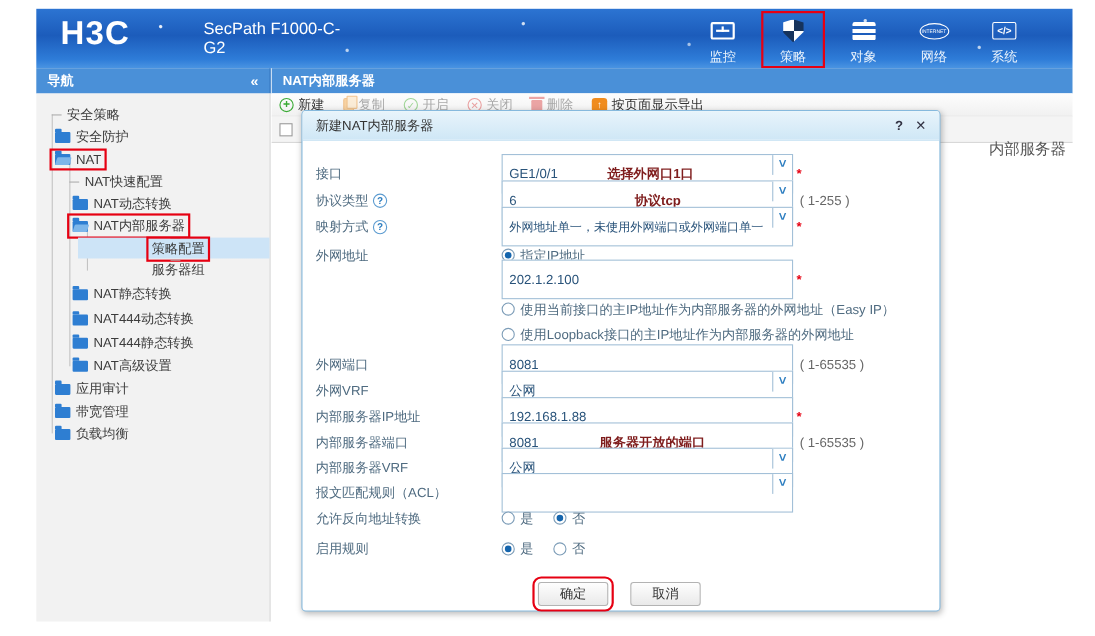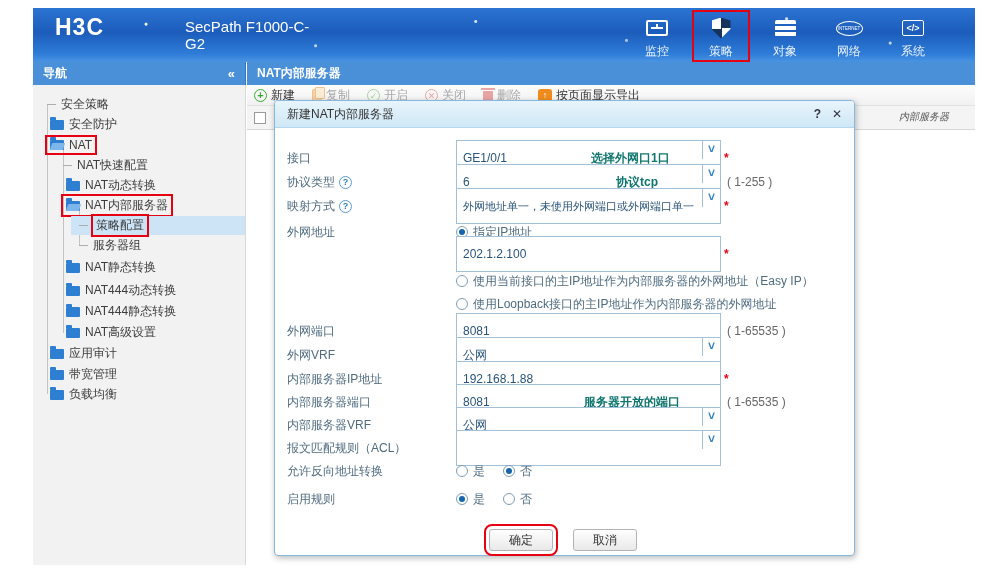--- a/index.html
+++ b/index.html
@@ -11,21 +11,21 @@
     position:absolute; left:33px; top:8px; width:942px; height:54px;
     background-image:
       radial-gradient(circle at 12% 30%, rgba(255,255,255,.9) 0 1px, rgba(255,255,255,0) 2px),
       radial-gradient(circle at 30% 70%, rgba(255,255,255,.7) 0 1px, rgba(255,255,255,0) 2px),
       radial-gradient(circle at 47% 25%, rgba(255,255,255,.8) 0 1px, rgba(255,255,255,0) 2px),
       radial-gradient(circle at 63% 60%, rgba(255,255,255,.6) 0 1px, rgba(255,255,255,0) 2px),
       radial-gradient(circle at 80% 20%, rgba(255,255,255,.8) 0 1px, rgba(255,255,255,0) 2px),
       radial-gradient(circle at 91% 65%, rgba(255,255,255,.7) 0 1px, rgba(255,255,255,0) 2px),
       linear-gradient(180deg,#2c74d2 0%, #1c5cbb 45%, #2e7cd8 85%, #4a94e2 100%);
   }
-  .logo { position:absolute; left:22px; top:6px; color:#fff; font-size:23px; font-weight:bold; letter-spacing:1px; }
+  .logo { position:absolute; left:22px; top:6px; color:#fff; font-size:30px; font-weight:bold; letter-spacing:1px; }
   .product { position:absolute; left:152px; top:10px; width:138px; color:#fff; font-size:15px; line-height:17px; }
 
   .nav { position:absolute; right:35px; top:4px; display:flex; gap:10px; }
   .nav-item { width:54px; height:48px; display:flex; flex-direction:column; align-items:center; justify-content:flex-end; gap:3px; cursor:pointer; }
   .nav-item .cap { color:#eaf3fc; font-size:12px; }
   .nav-item.ann { outline:2px solid #e60012; }
   .ni { height:24px; display:flex; align-items:center; justify-content:center; }
   .ic-gauge { width:19px; height:19px; border:2px solid #fff; border-radius:50%; position:relative; }
   .ic-gauge::after { content:""; position:absolute; left:7px; top:2px; width:2px; height:7px; background:#fff; transform:rotate(38deg); }
   .ic-monitor { width:22px; height:16px; border:2px solid #fff; border-radius:2px; position:relative; }
@@ -50,60 +50,60 @@
   .vline { position:absolute; width:1px; background:#c3c3c3; }
   .t-item { position:absolute; left:0; height:19px; display:flex; align-items:center; font-size:12px; color:#3c3c3c; cursor:pointer; white-space:nowrap; width:100%; }
   .t-item .grp { display:inline-flex; align-items:center; gap:5px; padding:1px 3px; }
   .t-item .grp.ann { outline:2px solid #e60012; }
   .t-item .lbl.ann { outline:2px solid #e60012; padding:1px 3px; }
   .t-item.sel { background:linear-gradient(to right, rgba(0,0,0,0) 0 38px, #cde4f7 38px); }
   .dash { width:9px; border-top:1px solid #adadad; margin-right:5px; }
   .folder { position:relative; width:14px; height:10px; background:#2e7ed2; border-radius:1px; flex:0 0 auto; }
   .folder::before { content:""; position:absolute; top:-3px; left:0; width:6px; height:3px; background:#2e7ed2; border-radius:1px 1px 0 0; }
   .folder.open::after { content:""; position:absolute; left:1px; top:3px; width:13px; height:7px; background:#7db6ea; transform:skewX(-18deg); border-radius:1px; }
-  .lvl0 { padding-left:14px; } .lvl1 { padding-left:30px; } .lvl2 { padding-left:46px; }
+  .lvl0 { padding-left:14px; } .lvl1 { padding-left:30px; } .lvl2 { padding-left:46px;flex-direction:column; }
 
   
   .content { position:absolute; left:247px; top:85px; width:728px; height:481px; background:#fff; }
   .toolbar { position:absolute; left:0; top:0; width:100%; height:21px; display:flex; align-items:center; gap:17px; padding-left:7px;
     background:linear-gradient(#fdfdfd,#f1f1f1); border-bottom:1px solid #e2e2e2; }
   .tb { display:flex; align-items:center; gap:4px; font-size:12px; color:#333; cursor:pointer; }
   .tb.dis { color:#a9a9a9; }
   .tb.dis .tbi { opacity:.55; }
   .i-plus { width:13px; height:13px; border-radius:50%; border:1px solid #3aaa35; color:#3aaa35; font-size:11px; line-height:11px; text-align:center; font-weight:bold; }
   .i-copy { width:10px; height:12px; background:#f8b45c; border:1px solid #e8973a; border-radius:2px; position:relative; }
   .i-copy::before { content:""; position:absolute; left:2px; top:-3px; width:8px; height:10px; border:1px solid #e8973a; background:#fde3bc; border-radius:1px; }
   .i-round { width:13px; height:13px; border-radius:50%; font-size:9px; line-height:13px; text-align:center; font-weight:bold; }
   .i-on  { border:1px solid #57b947; color:#57b947; }
   .i-off { border:1px solid #df5a5a; color:#df5a5a; }
   .i-trash { width:10px; height:11px; background:#e06060; border-radius:1px 1px 2px 2px; position:relative; margin-top:2px; }
   .i-trash::before { content:""; position:absolute; left:-2px; top:-3px; width:14px; height:2px; background:#e06060; }
   .i-export { width:14px; height:13px; background:#f08c1e; border-radius:3px; color:#fff; font-size:9px; line-height:13px; text-align:center; font-weight:bold; }
   .thead { position:absolute; left:0; top:21px; width:100%; height:24px; background:#f4f4f4; border-bottom:1px solid #d8d8d8; }
   .cb { position:absolute; left:7px; top:6px; width:12px; height:12px; border:1px solid #9a9a9a; background:#fff; cursor:pointer; }
-  .thcol { position:absolute; left:652px; top:4px; font-size:10px; color:#555; white-space:nowrap;font-style:italic; }
+  .thcol { position:absolute; left:652px; top:21px; font-size:14px; color:#555; white-space:nowrap; }
 
   
   .dialog { position:absolute; left:27px; top:15px; width:581px; height:456px; background:#fff;
     border:1px solid #86b9dd; border-radius:4px; box-shadow:1px 2px 6px rgba(0,0,0,.28); z-index:5; }
   .dlg-head { position:absolute; left:0; top:0; width:100%; height:27px; border-radius:3px 3px 0 0;
     background:linear-gradient(#e8f4fb,#cfe7f6); border-bottom:1px solid #b3d7ee;
     display:flex; align-items:center; padding:0 12px; font-size:12px; color:#333; }
   .dlg-help { position:absolute; right:33px; top:6px; font-weight:bold; color:#334; cursor:pointer; font-size:12px; }
   .dlg-close { position:absolute; right:12px; top:6px; font-weight:bold; color:#334; cursor:pointer; font-size:12px; }
 
   .frow { position:absolute; left:12px; right:10px; height:20px; display:flex; align-items:center; font-size:12px; }
   .flabel { width:169px; flex:0 0 169px; color:#4f6b80; display:flex; align-items:center; gap:4px; }
   .help-c { width:13px; height:13px; border-radius:50%; border:1px solid #5b9bd0; color:#2f7fc1; font-size:9px; line-height:11px; text-align:center; font-weight:bold; cursor:pointer; flex:0 0 auto; }
   .selbox, .inp { position:relative; width:265px; flex:0 0 265px; height:36px; border:1px solid #a3c0d8; background:#fff;
     display:flex; align-items:center; padding-left:6px; color:#29537a; cursor:pointer; }
   .selbox .arrow { position:absolute; right:0; top:0; width:18px; height:18px; border-left:1px solid #a3c0d8; background:#fff;
     color:#2f7fc1; font-weight:bold; font-size:12px; line-height:17px; text-align:center; }
   .selbox.small-text { font-size:11px; padding-right:20px; white-space:nowrap; overflow:hidden; }
-  .note { position:absolute; color:#0f766e; font-weight:bold; font-size:12px; white-space:nowrap;margin-left:39px; }
+  .note { position:absolute; color:#7f1d1d; font-weight:bold; font-size:12px; white-space:nowrap; }
   .req { color:#e60012; font-weight:bold; margin-left:3px; }
   .range { color:#666; margin-left:6px; white-space:nowrap; }
   .radio { width:12px; height:12px; border-radius:50%; border:1px solid #7d9db8; background:#fff; margin-right:5px; position:relative; cursor:pointer; flex:0 0 auto; }
   .radio.on::after { content:""; position:absolute; left:2px; top:2px; right:2px; bottom:2px; border-radius:50%; background:#1565ad; }
   .ropt { display:flex; align-items:center; color:#4f6b80; cursor:pointer; }
   .gap18 { width:18px; flex:0 0 18px; }
   .btnrow { position:absolute; left:214px; top:428px; display:flex; gap:20px; }
   .btn { width:64px; height:22px; background:linear-gradient(#fefefe,#e9e9e9); border:1px solid #b3b3b3; border-radius:3px;
     font-size:12px; color:#333; display:flex; align-items:center; justify-content:center; cursor:pointer; }
   .btn.ann { outline:2px solid #e60012; outline-offset:3px; }

